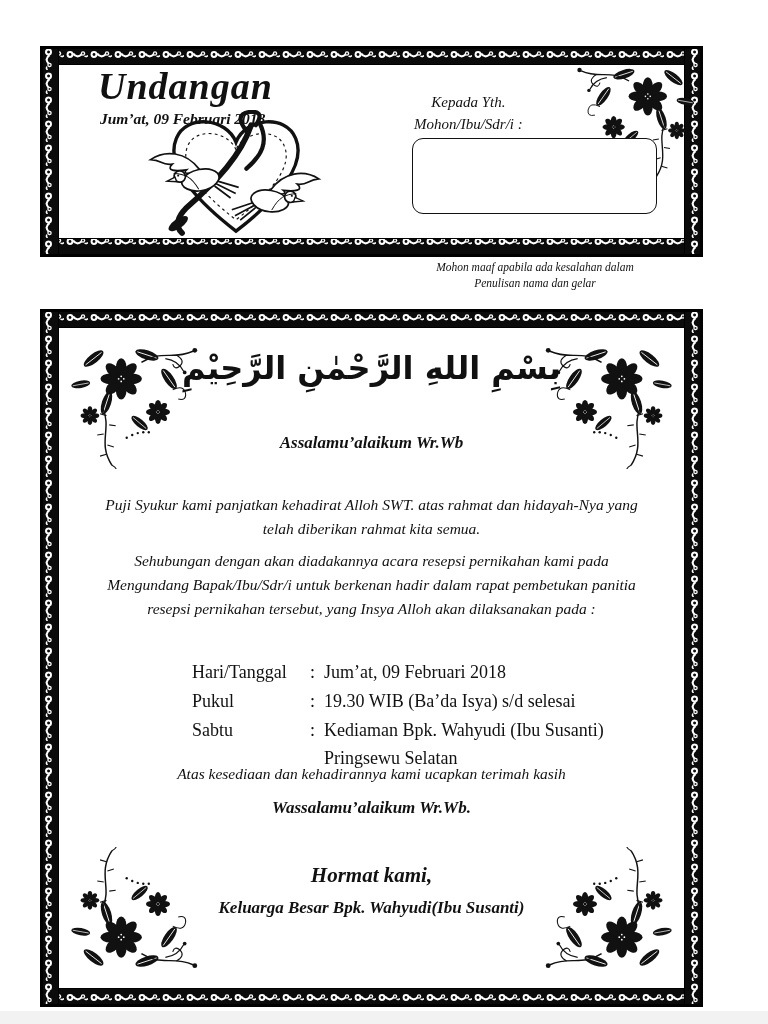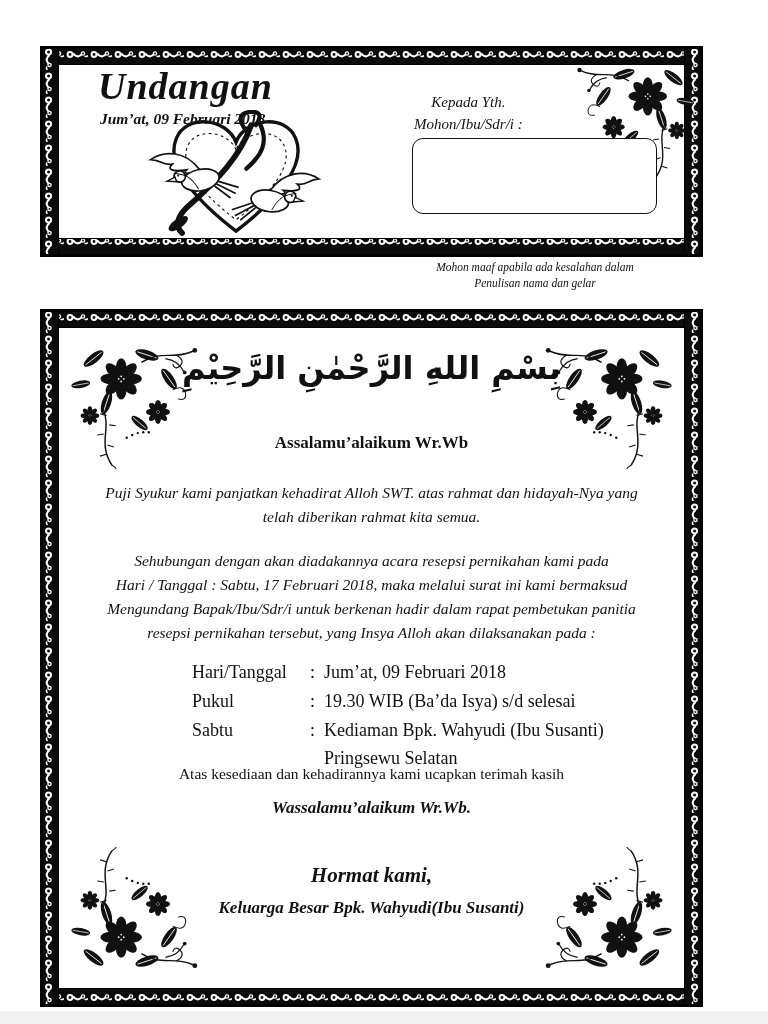--- a/index.html
+++ b/index.html
@@ -37,32 +37,32 @@
   }
   .apology{
     position:absolute;left:350px;top:174px;width:290px;
     text-align:center;font-size:11.5px;font-style:italic;line-height:1.4;margin-top:39px;
   }
   .inv-block{position:absolute;left:28px;right:28px;text-align:center;}
   .bismillah{
     top:34px;font-family:"DejaVu Sans",sans-serif;font-weight:bold;
     font-size:32px;direction:rtl;line-height:1.6;
   }
-  .opening-salam{top:124px;font-size:17px;font-weight:bold;}
+  .opening-salam{top:124px;font-size:17px;font-weight:bold;font-style:italic;}
   .para{font-size:15.5px;font-style:italic;line-height:1.55;}
-  .para1{top:172px;}
+  .para1{top:184px;}
   .para2{top:240px;}
   .details{
     position:absolute;left:152px;top:349px;
     font-size:18px;line-height:1.6;
   }
   .detail-row{display:grid;grid-template-columns:118px 14px auto;}
   .detail-row .val{white-space:nowrap;}
   .addr2{display:grid;grid-template-columns:118px 14px auto;}
-  .thanks{top:456px;font-size:15.5px;}
+  .thanks{top:456px;font-size:15.5px;font-style:italic;}
   .closing-salam{top:489px;font-size:17px;font-weight:bold;font-style:italic;}
   .hormat{top:554px;font-size:21px;font-weight:bold;font-style:italic;}
   .signature{top:589px;font-size:17px;font-weight:bold;font-style:italic;text-align:center;}
   .page-edge-shade{
     position:absolute;left:0;right:0;bottom:0;height:13px;background:#f2f2f2;
   }
 </style>
 </head>
 <body>
 
@@ -214,21 +214,20 @@
 
     <div class="inv-block opening-salam">Assalamu’alaikum Wr.Wb</div>
 
     <div class="inv-block para para1">
       <div>Puji Syukur kami panjatkan kehadirat Alloh SWT. atas rahmat dan hidayah-Nya yang</div>
       <div>telah diberikan rahmat kita semua.</div>
     </div>
 
     <div class="inv-block para para2">
       <div>Sehubungan dengan akan diadakannya acara resepsi pernikahan kami pada</div>
-      <div>Hari / Tanggal :  Sabtu, 17 Februari 2018, maka melalui surat ini kami bermaksud</div>
       <div>Mengundang Bapak/Ibu/Sdr/i  untuk berkenan hadir dalam rapat pembetukan panitia</div>
       <div>resepsi pernikahan tersebut, yang Insya Alloh akan dilaksanakan  pada :</div>
     </div>
 
     <div class="details">
       <div class="detail-row">
         <span>Hari/Tanggal</span>
         <span>:</span>
         <span class="val">Jum’at, 09 Februari 2018</span>
       </div>

